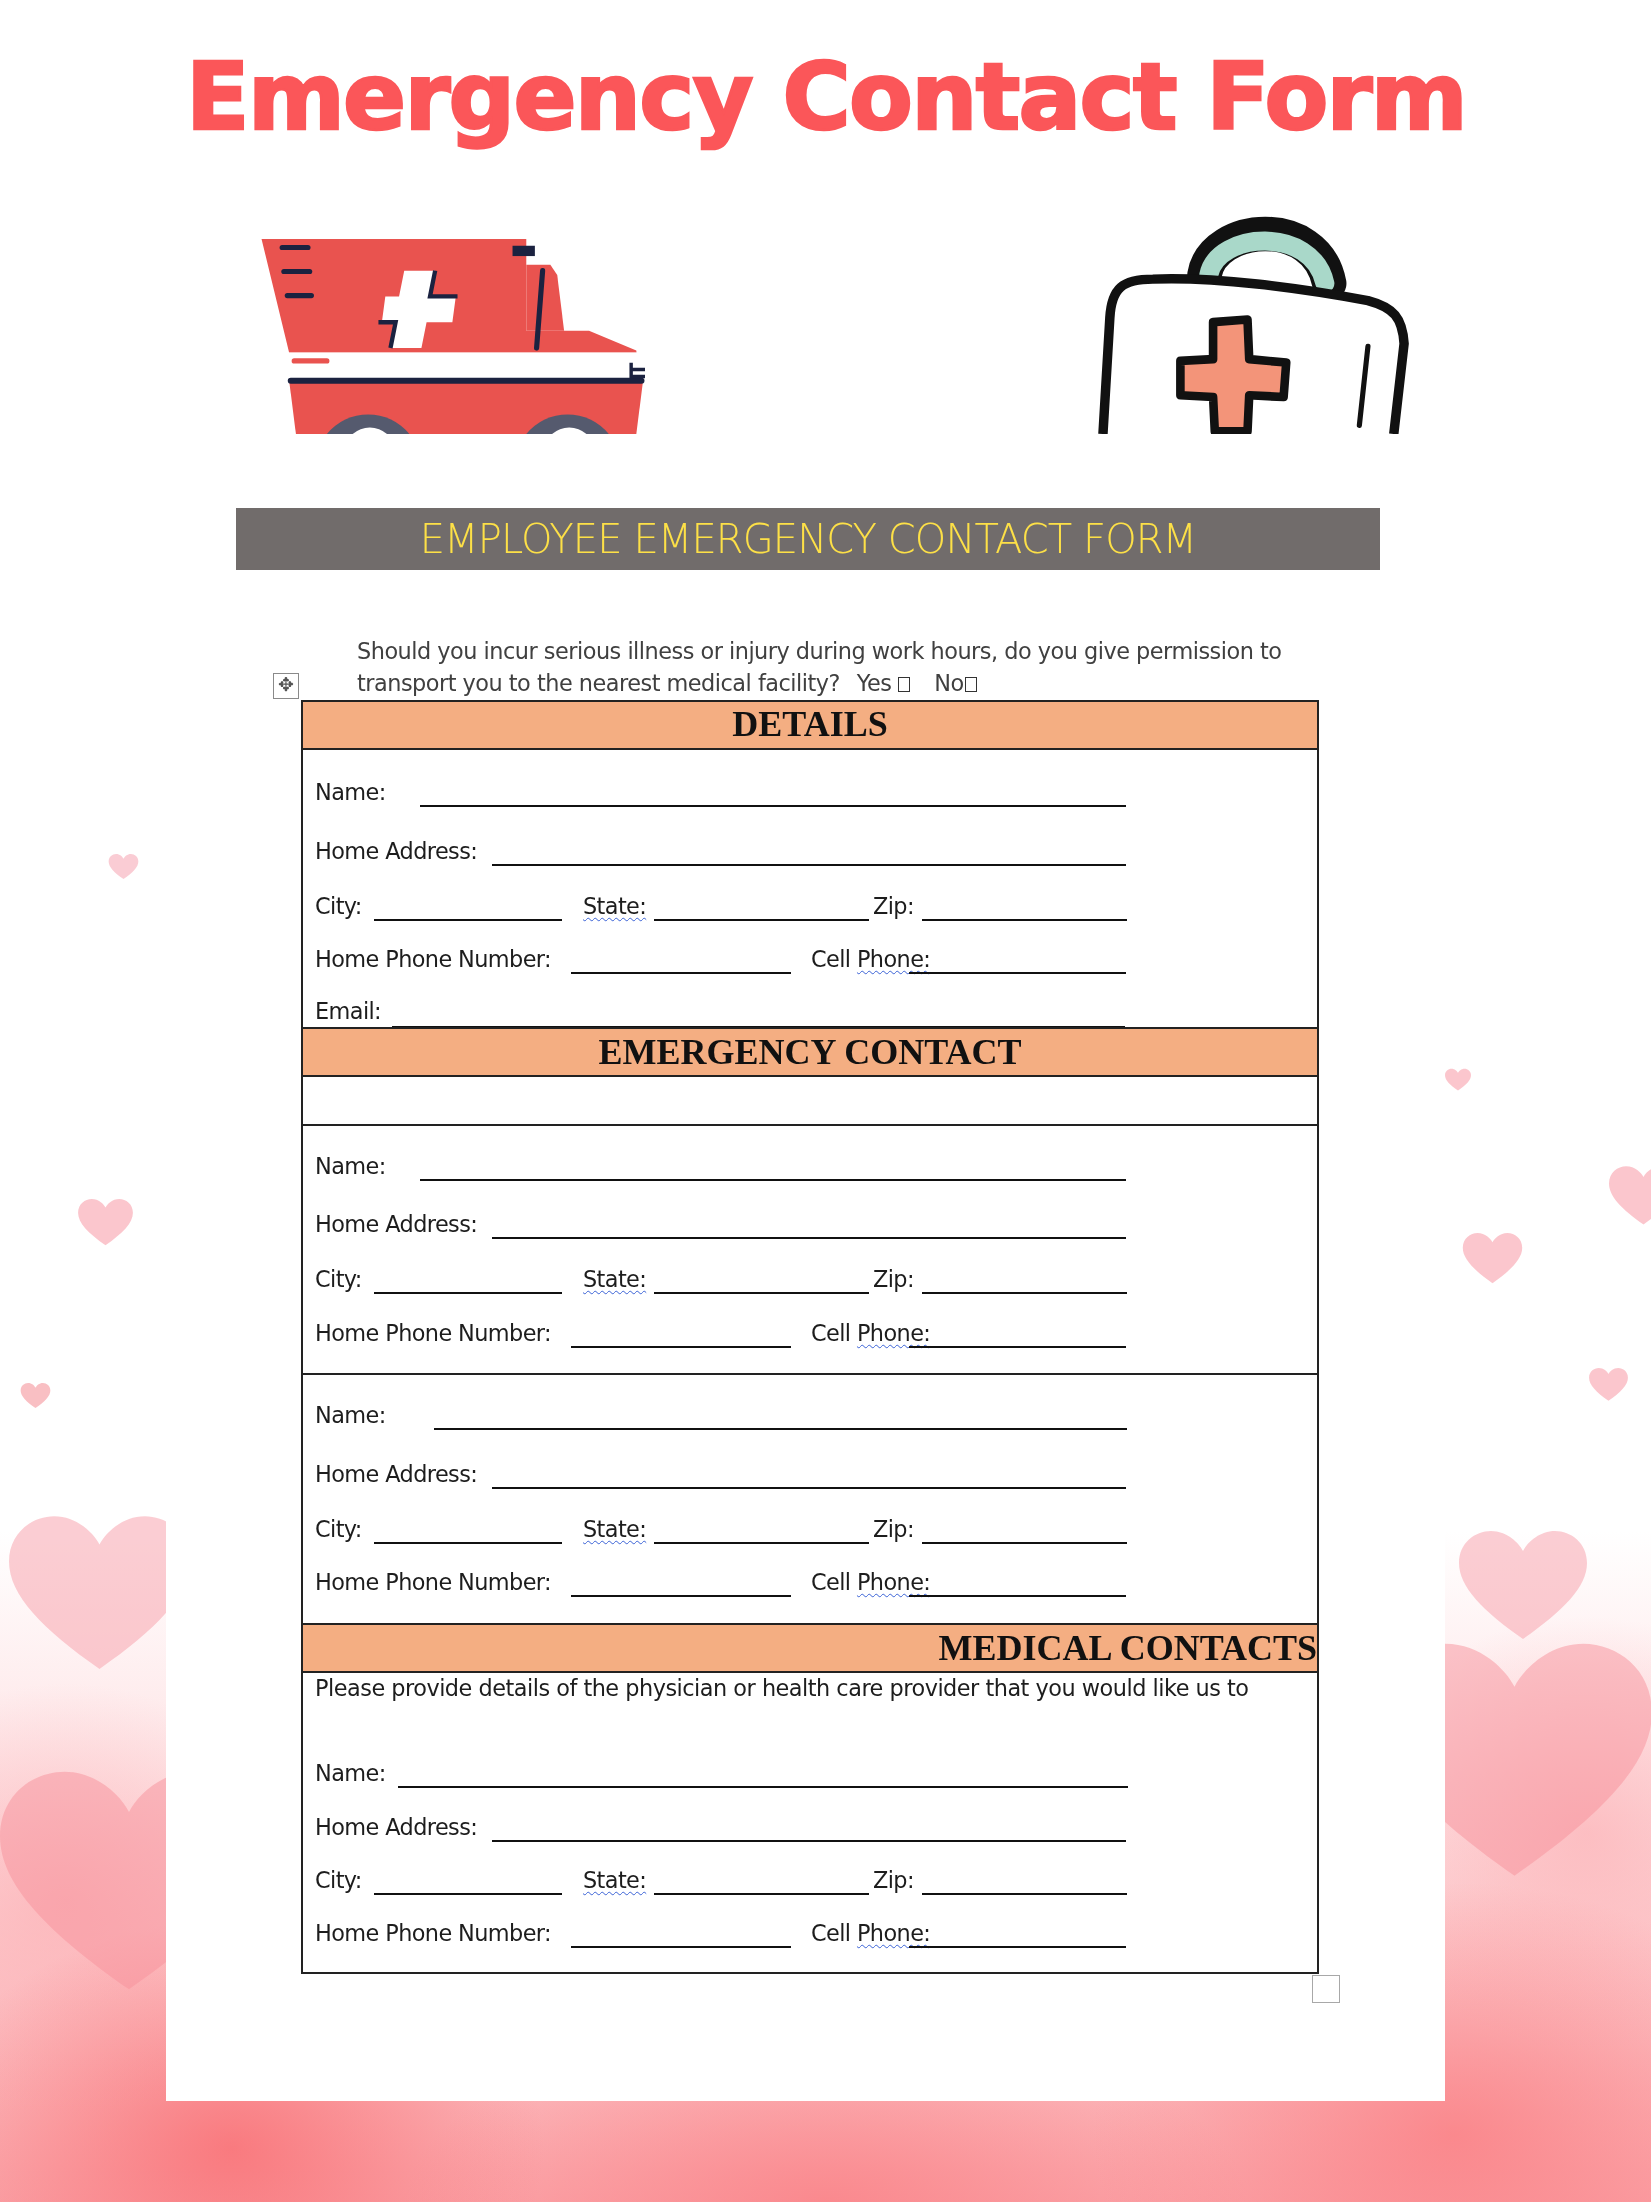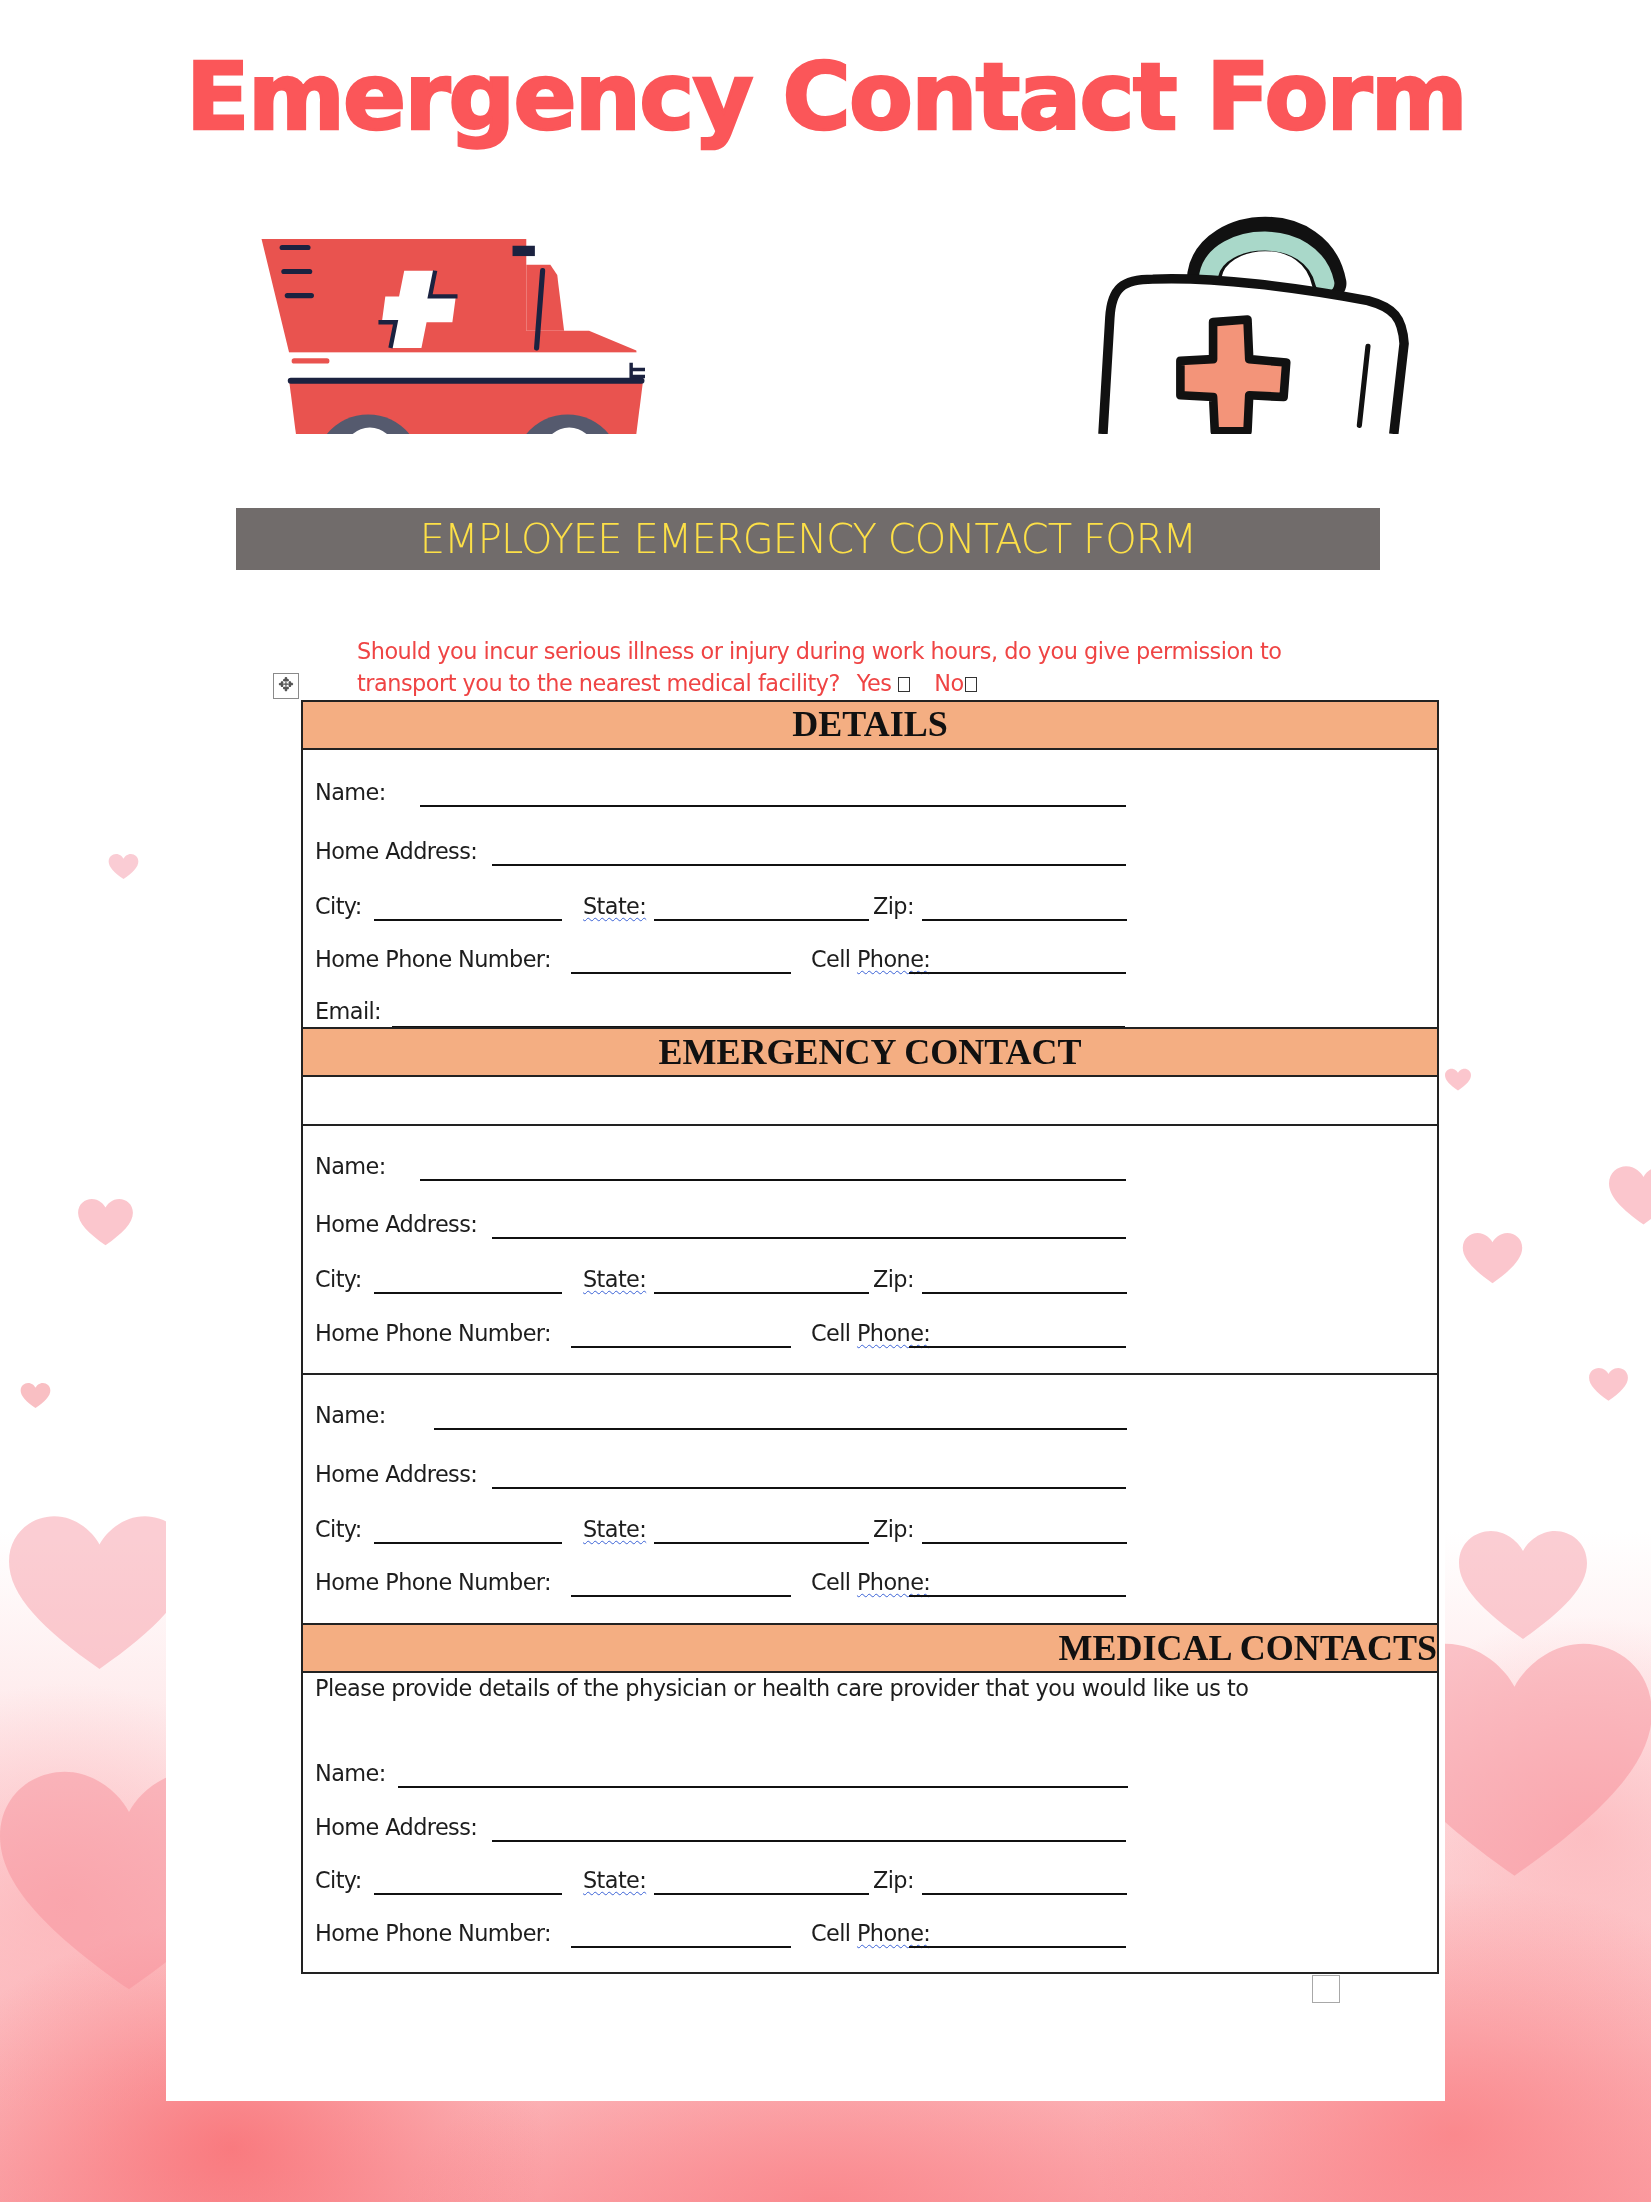--- a/index.html
+++ b/index.html
@@ -41,35 +41,35 @@
   .banner {
     position: absolute; left: 236px; top: 508px; width: 1144px; height: 62px;
     background: #716c6b; color: #fde047; text-align: center;
     font-family: "DejaVu Sans", sans-serif; font-size: 40px; line-height: 62px;
     letter-spacing: -0.9px; font-weight: 300;
   }
 
   .perm {
     position: absolute; left: 357px; top: 635px; width: 981px;
     font-family: "DejaVu Sans", sans-serif; font-size: 22.4px; line-height: 32px;
-    letter-spacing: -0.5px; color: #ef4444;
+    letter-spacing: -0.5px; color: #404040;
   }
   .checkbox-glyph { display: inline-block; width: 12px; height: 14.6px; border: 1.7px solid #333; vertical-align: -0.9px; margin: 0 5.2px 0 6.9px; }
   .move-handle {
     position: absolute; left: 273px; top: 673px; width: 26px; height: 26px;
     border: 1.3px solid #8a8a8a; background: #fff; color: #555;
     font-size: 19px; line-height: 22.4px; text-align: center;
   }
   .resize-handle {
     position: absolute; left: 1312px; top: 1975px; width: 27.5px; height: 27.5px;
     border: 1.7px solid #a8a8a8; background: #fff;
   }
 
   .table {
-    position: absolute; left: 301px; top: 700px; width: 1138px; height: 1274px;
+    position: absolute; left: 301px; top: 700px; width: 1018px; height: 1274px;
     border: 2.2px solid #222;
   }
   .sec-head {
     position: absolute; left: 0; width: 100%;
     background: #f4ae82; border-top: 2.2px solid #222; border-bottom: 2.2px solid #222;
     text-align: center; font-family: "Liberation Serif", serif; font-weight: bold;
     color: #111; letter-spacing: 0px;
   }
   .sec-note {
     position: absolute; left: 12px; width: 989px;

